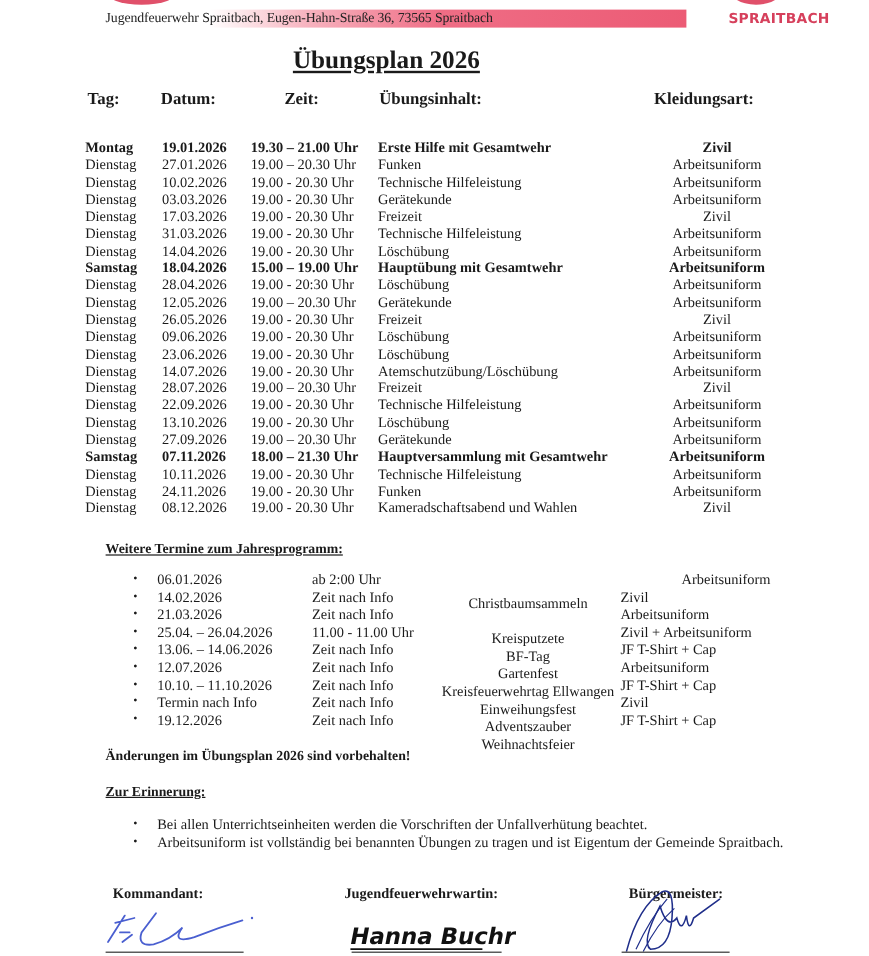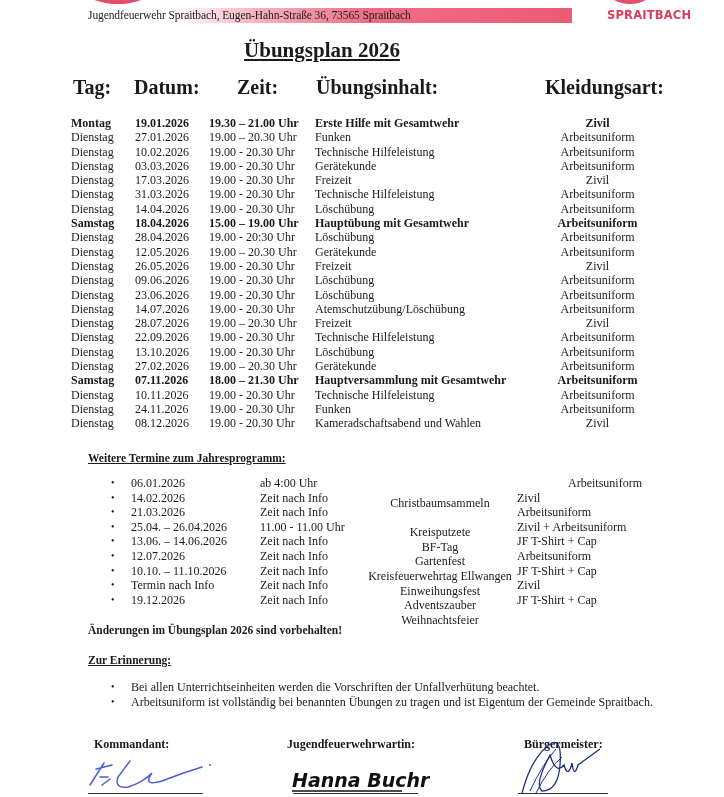--- a/index.html
+++ b/index.html
@@ -9,21 +9,21 @@
   .logo-left { position: absolute; left: 88px; top: -18px; width: 60px; height: 22px; border-radius: 50%; background: #e0506a; }
   .logo-right { position: absolute; left: 606px; top: -28px; width: 48px; height: 32px; border-radius: 50%; background: #e0506a; }
 
   .header-bar { position: absolute; left: 62px; top: 8px; width: 510px; height: 15px;
     background: linear-gradient(to right, #ffffff 0%, #ffffff 22%, #f7b3bf 38%, #ef6d85 60%, #ec5b75 100%); }
   .header-text { position: absolute; left: 88px; top: 9px; font-size: 11.5px; color: #222; white-space: nowrap; letter-spacing: -0.1px; }
   .brand { position: absolute; left: 579px; top: 8px; font-family: "DejaVu Sans", sans-serif; font-weight: bold; font-size: 11.5px; color: #d6405c; letter-spacing: 0.2px; margin-left: 28px; }
 
   .title { position: absolute; left: 0; width: 644px; top: 38px; text-align: center; font-size: 21px; font-weight: bold; text-decoration: underline; }
 
-  .col-head { position: absolute; top: 76px; font-size: 20px; font-weight: bold; white-space: nowrap; }
+  .col-head { position: absolute; top: 76px; font-size: 14px; font-weight: bold; white-space: nowrap; }
 
   .plan { position: absolute; left: 0; top: 116px; width: 572px; }
   .row { position: relative; height: 14.3px; font-size: 12px; line-height: 14px; white-space: nowrap; }
   .row.bold { font-weight: bold; }
   .row span { position: absolute; top: 0; }
   .c-day { left: 71px; }
   .c-date { left: 135px; }
   .c-time { left: 209px; }
   .c-content { left: 315px; }
   .c-cloth { left: 540px; width: 115px; text-align: center; }
@@ -182,21 +182,21 @@
     </div>
     <div class="row">
       <span class="c-day">Dienstag</span>
       <span class="c-date">13.10.2026</span>
       <span class="c-time">19.00 - 20.30 Uhr</span>
       <span class="c-content">Löschübung</span>
       <span class="c-cloth">Arbeitsuniform</span>
     </div>
     <div class="row">
       <span class="c-day">Dienstag</span>
-      <span class="c-date">27.02.2026</span>
+      <span class="c-date">27.09.2026</span>
       <span class="c-time">19.00 – 20.30 Uhr</span>
       <span class="c-content">Gerätekunde</span>
       <span class="c-cloth">Arbeitsuniform</span>
     </div>
     <div class="row bold">
       <span class="c-day">Samstag</span>
       <span class="c-date">07.11.2026</span>
       <span class="c-time">18.00 – 21.30 Uhr</span>
       <span class="c-content">Hauptversammlung mit Gesamtwehr</span>
       <span class="c-cloth">Arbeitsuniform</span>
@@ -222,21 +222,21 @@
       <span class="c-content">Kameradschaftsabend und Wahlen</span>
       <span class="c-cloth">Zivil</span>
     </div>
   </div>
 
 <div class="sec-head" style="top:452px">Weitere Termine zum Jahresprogramm:</div>
 <div class="events" id="events">
     <div class="ev">
       <span class="e-bullet">•</span>
       <span class="e-date">06.01.2026</span>
-      <span class="e-time">ab 4:00 Uhr</span>
+      <span class="e-time">ab 2:00 Uhr</span>
       <span class="e-name">Christbaumsammeln</span>
       <span class="e-cloth centered">Arbeitsuniform</span>
     </div>
     <div class="ev">
       <span class="e-bullet">•</span>
       <span class="e-date">14.02.2026</span>
       <span class="e-time">Zeit nach Info</span>
       <span class="e-cloth">Zivil</span>
     </div>
     <div class="ev">

